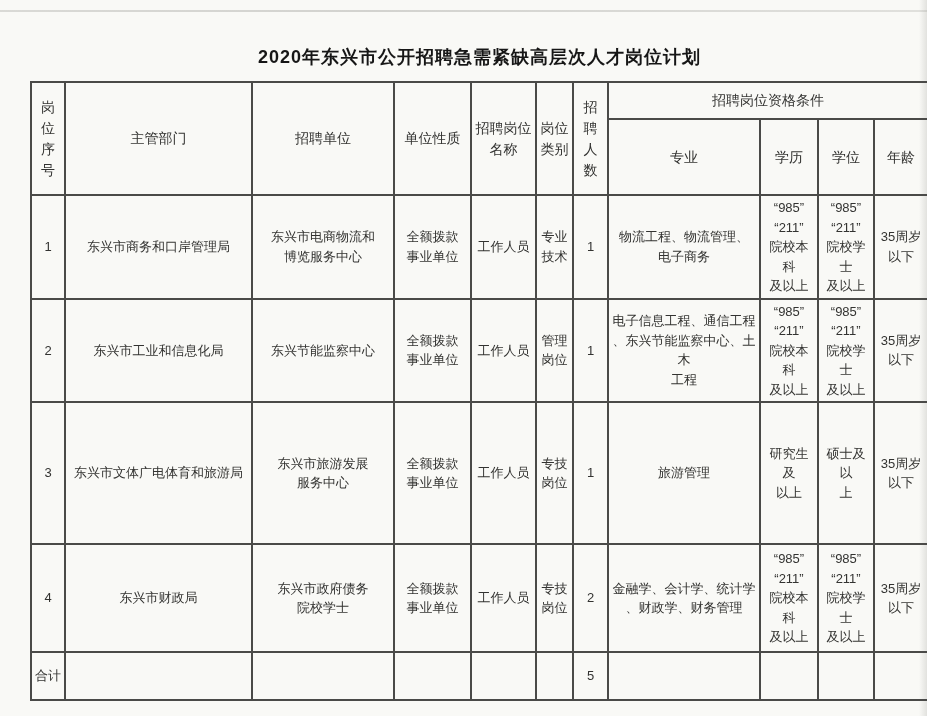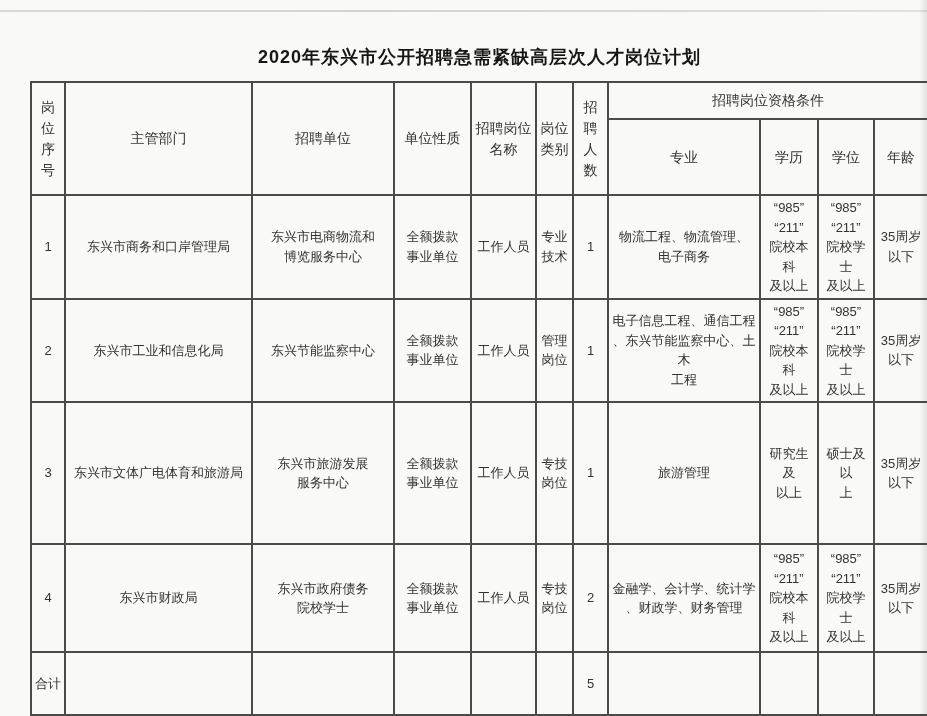--- a/index.html
+++ b/index.html
@@ -43,21 +43,21 @@
     overflow:hidden;
   }
   .plan th{font-size:14px;color:#333331;}
   .plan td{font-size:13px;color:#333331;margin-top:8px;}
   tr.hdr-top{height:37px;}
   tr.hdr-sub{height:76px;}
   tr.r0{height:93px;}
   tr.r1{height:90px;}
   tr.r2{height:142px;}
   tr.r3{height:108px;}
-  tr.rt{height:63px;}
+  tr.rt{height:48px;}
 </style>
 </head>
 <body>
 
 <div class="scan-line-top"></div>
 <div class="scan-edge-right"></div>
 
 <h1 class="doc-title">2020年东兴市公开招聘急需紧缺高层次人才岗位计划</h1>
 
 <table class="plan">

